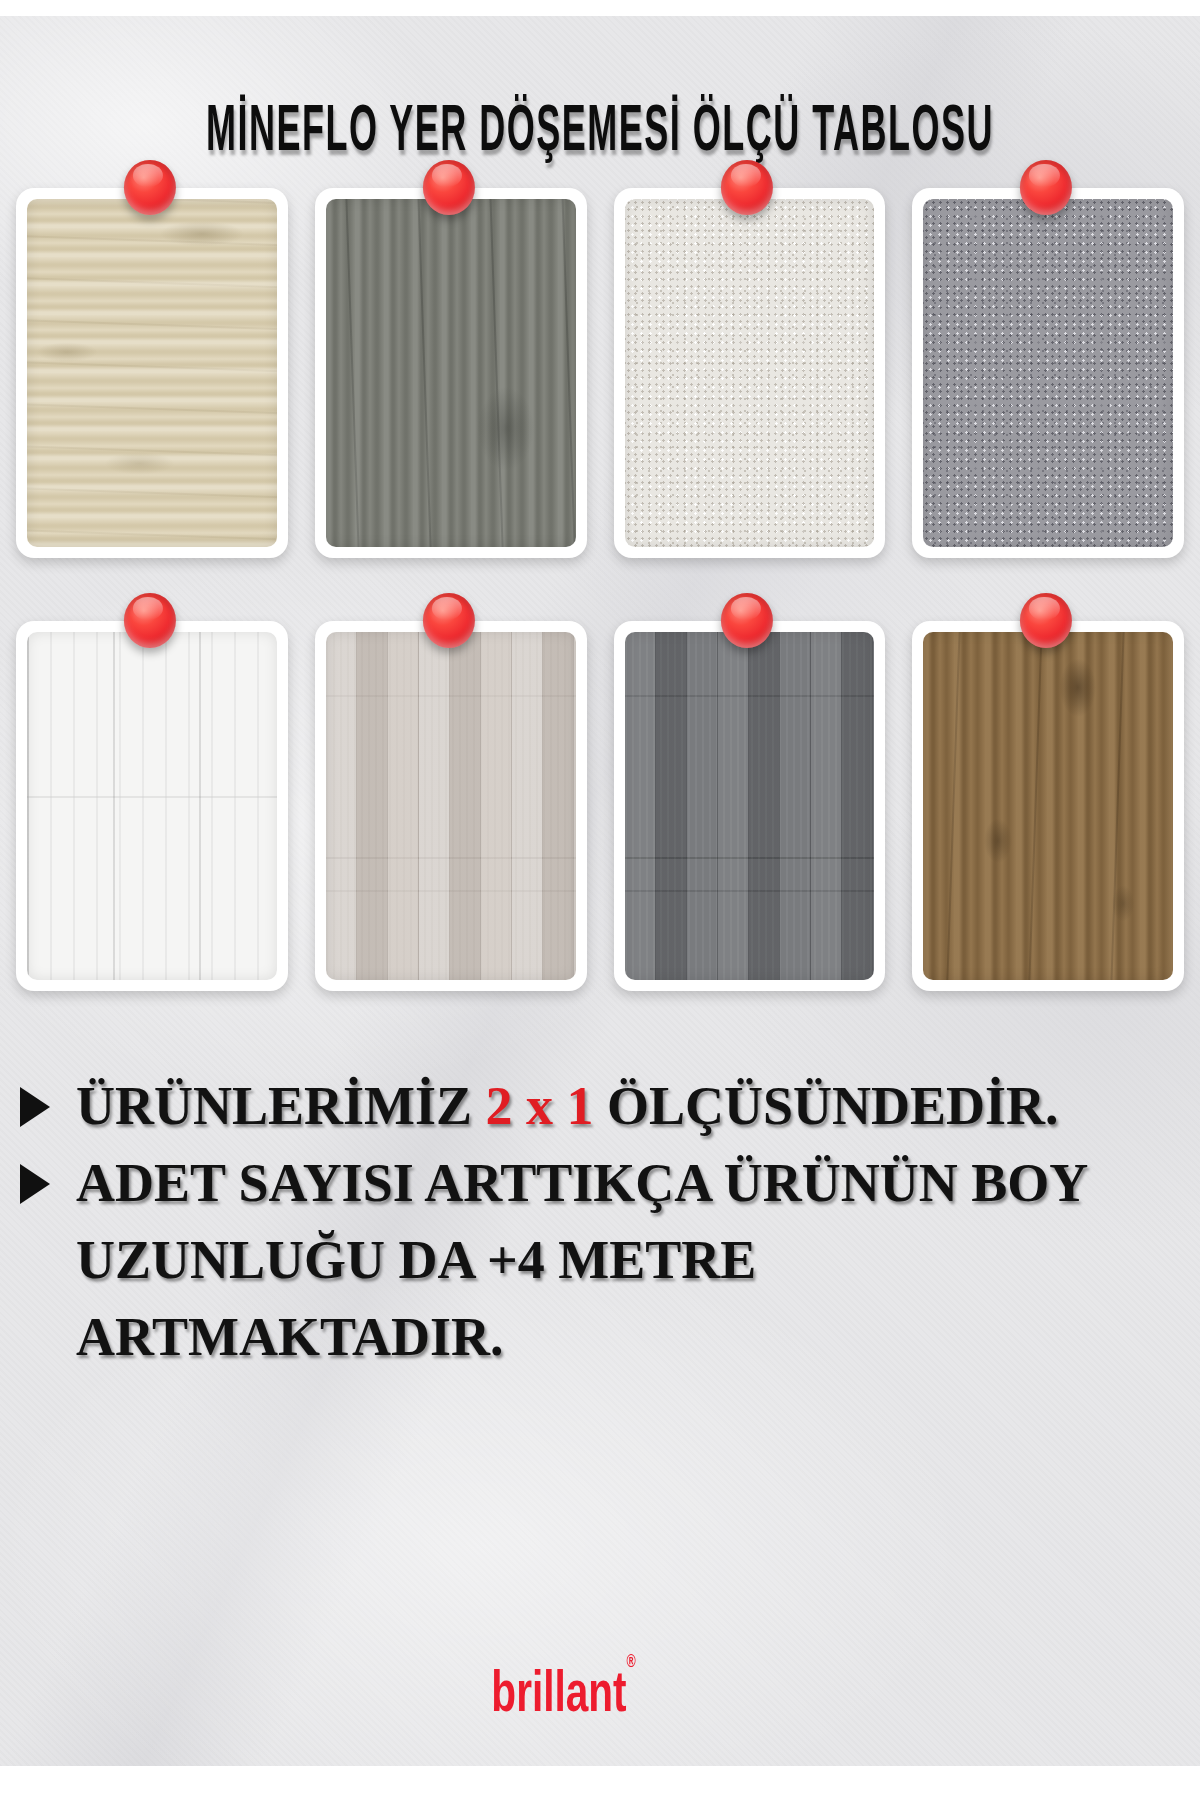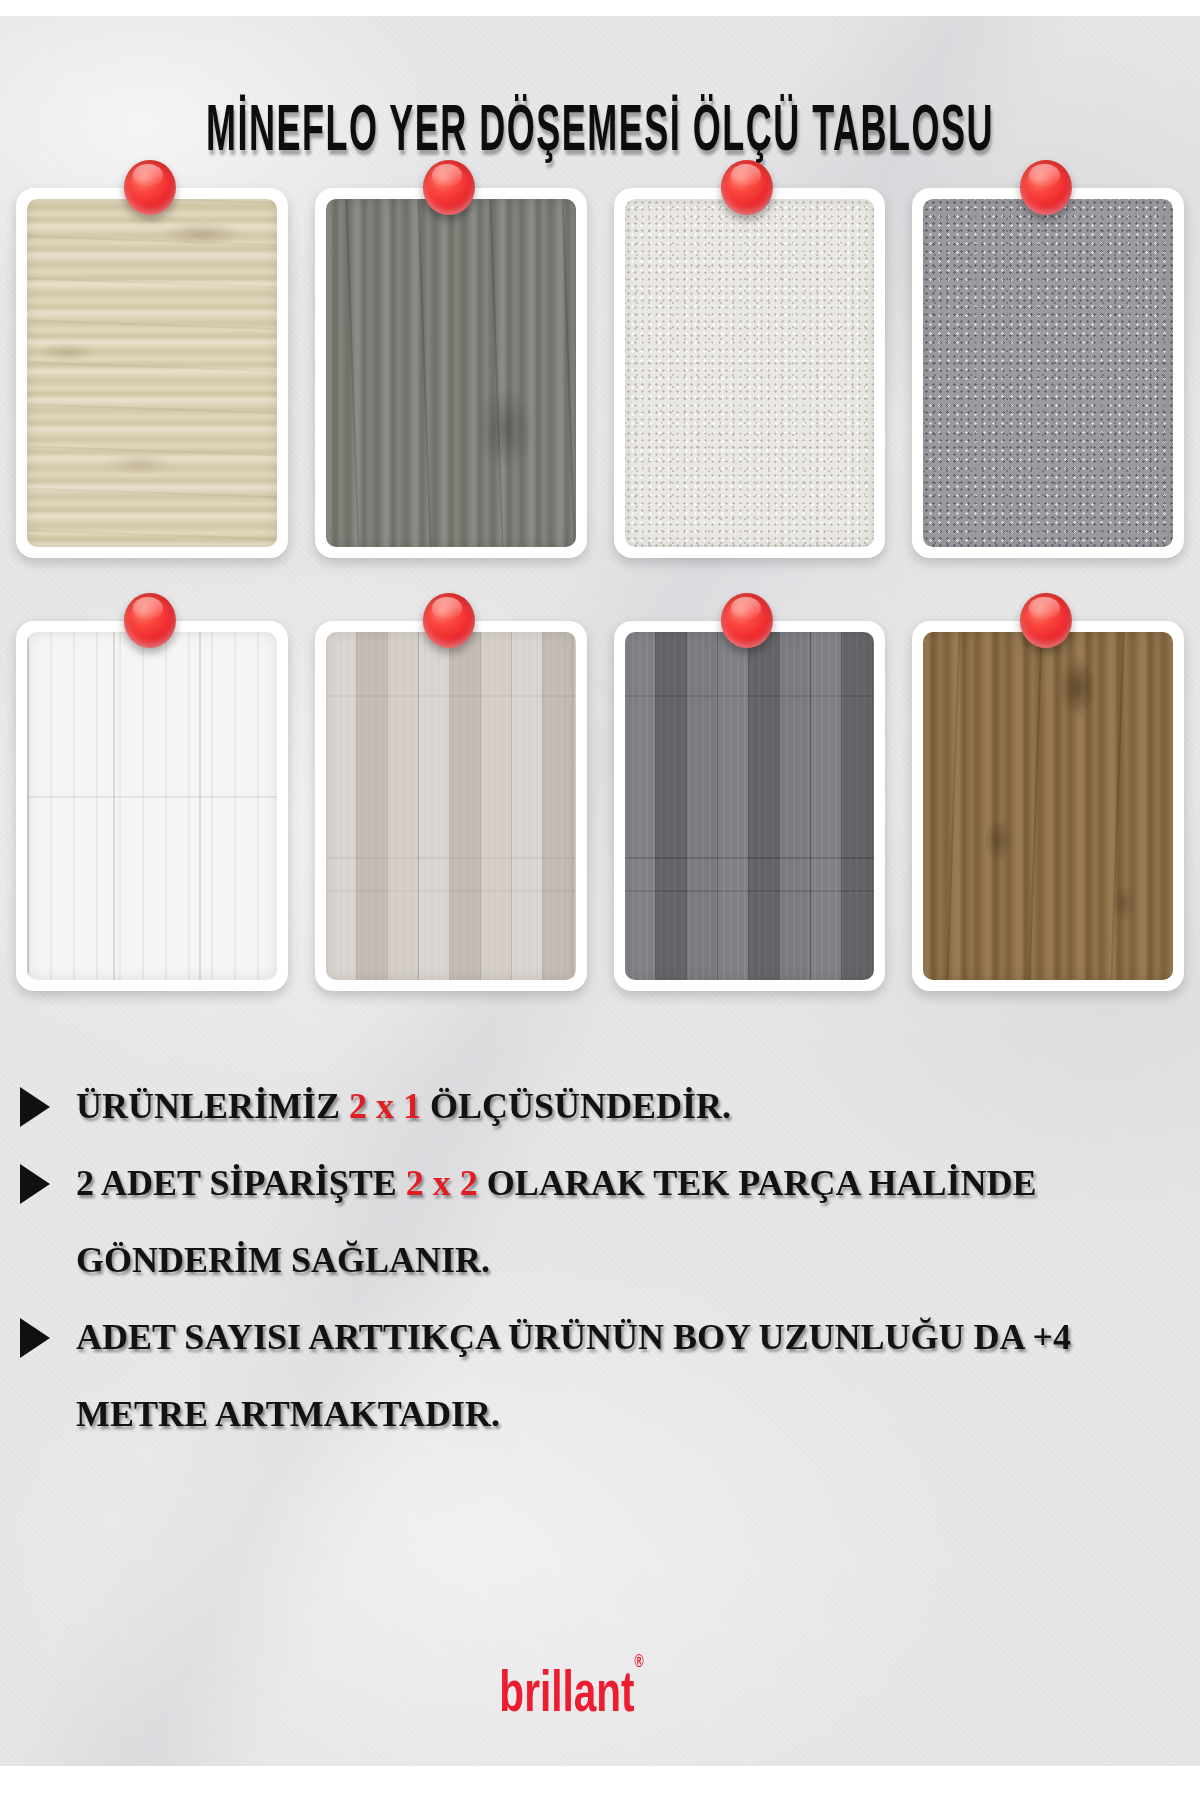--- a/index.html
+++ b/index.html
@@ -121,28 +121,28 @@
   
   .info{position:absolute;left:20px;top:1052px;width:1146px;}
   .bullet{display:flex;align-items:flex-start;}
   .marker{
     flex:0 0 30px;width:30px;height:40px;margin:19px 26px 0 0;background:#101010;
     clip-path:polygon(0 0,100% 50%,0 100%);
     filter:drop-shadow(2px 3px 2px rgba(0,0,0,0.30));
   }
   .btext{
     margin:0;max-width:1080px;
-    font-family:"Liberation Serif", serif;font-weight:700;font-size:36px;line-height:77px;
+    font-family:"Liberation Serif", serif;font-weight:700;font-size:54px;line-height:77px;
     color:#121212;white-space:pre-wrap;
     text-shadow:2px 3px 3px rgba(0,0,0,0.40);
   }
   .seg.red{color:#e01d23;}
 
   
-  .footer{position:absolute;top:1635px;left:0;width:1128px;text-align:center;padding-left:8px;}
+  .footer{position:absolute;top:1635px;left:0;width:1128px;text-align:center;}
   .brand-wrap{display:inline-block;transform:scale(0.78,1.12);transform-origin:50% 0;color:#ed1c2e;}
   .brand{font-family:"Liberation Sans", sans-serif;font-weight:700;font-size:52px;letter-spacing:0;}
   .reg{font-family:"Liberation Sans", sans-serif;font-weight:700;font-size:16px;vertical-align:40px;}
 </style>
 </head>
 <body>
 
 <div class="page">
 
   <h1 class="title">MİNEFLO YER DÖŞEMESİ ÖLÇÜ TABLOSU</h1>
@@ -185,24 +185,20 @@
     </div>
   </div>
 
   <div class="info">
     <div class="bullet">
       <span class="marker"></span>
       <p class="btext"><span class="seg">ÜRÜNLERİMİZ </span><span class="seg red">2 x 1</span><span class="seg"> ÖLÇÜSÜNDEDİR.</span></p>
     </div>
     <div class="bullet">
       <span class="marker"></span>
-      <p class="btext"><span class="seg">2 ADET SİPARİŞTE </span><span class="seg red">2 x 2</span><span class="seg"> OLARAK TEK PARÇA HALİNDE GÖNDERİM SAĞLANIR.</span></p>
-    </div>
-    <div class="bullet">
-      <span class="marker"></span>
       <p class="btext"><span class="seg">ADET SAYISI ARTTIKÇA ÜRÜNÜN BOY UZUNLUĞU DA +4 METRE ARTMAKTADIR.</span><span class="seg red"></span><span class="seg"></span></p>
     </div>
   </div>
 
   <div class="footer">
     <div class="brand-wrap">
       <span class="brand">brillant</span><span class="reg">®</span>
     </div>
   </div>
 

